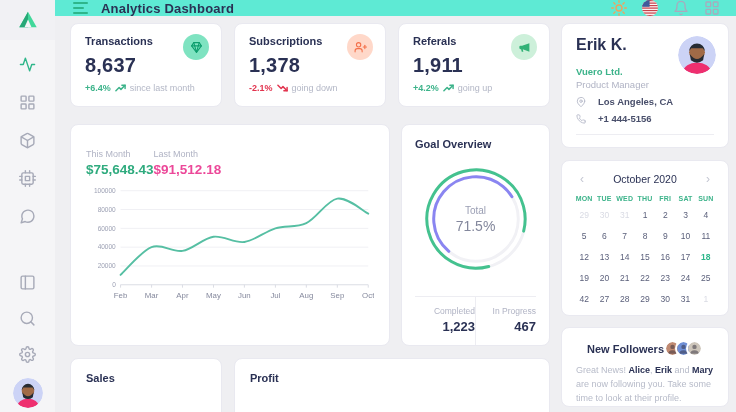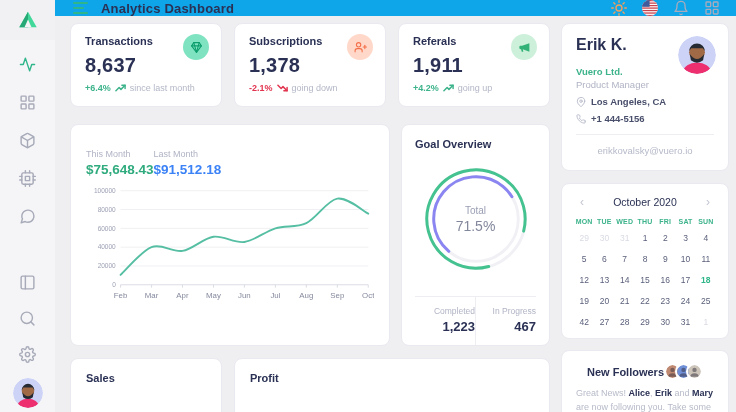--- a/index.html
+++ b/index.html
@@ -12,21 +12,21 @@
   .sidebar{width:55px;background:#f5f5f7;display:flex;flex-direction:column;align-items:center;flex:none}
   .logo-cell{height:40px;width:100%;display:flex;align-items:center;justify-content:center;background:#f1f1f4}
   .side-btn{background:none;border:none;color:#a7aab8;width:36px;height:36px;display:flex;align-items:center;justify-content:center;cursor:pointer}
   .side-btn.active{color:#2eb68a}
   .side-top{display:flex;flex-direction:column;gap:2px;margin-top:6px}
   .side-bottom{margin-top:auto;display:flex;flex-direction:column;gap:0;margin-bottom:4px;align-items:center}
   .side-avatar{width:30px;height:30px;border-radius:50%;overflow:hidden;margin-top:6px;cursor:pointer;border:none;background:none;padding:0}
 
   
   .main{flex:1;display:flex;flex-direction:column}
-  header{height:40px;display:flex;align-items:center;padding:0 16px 0 17px;background:#0ea5e9}
+  header{height:40px;display:flex;align-items:center;padding:0 16px 0 17px;background:#5eead4}
   .menu-btn{background:none;border:none;cursor:pointer;margin-right:12px}
   .page-title{font-size:13px;font-weight:700;color:#2a3154;letter-spacing:.2px}
   .hdr-icons{margin-left:auto;display:flex;align-items:center;gap:15px}
   .hdr-btn{background:none;border:none;cursor:pointer;color:#a8abbd;display:flex}
   .hdr-btn .icon{width:16px;height:16px}
   .hdr-btn.sun{color:#f5a05a}
 
   .content{flex:1;display:flex;gap:11px;padding:7px 7px 0 15px}
   .col-left{width:480px;flex:none}
   .col-right{width:168px;flex:none}
@@ -45,21 +45,21 @@
   .delta-num.up{color:#3cb38a}
   .delta-num.down{color:#e2344f}
 
   
   .charts-row{display:flex;gap:11px;margin-top:17px}
   .revenue-card{width:320px;height:222px;padding:13px 15px}
   .rev-figs{display:flex;margin-top:11px}
   .rev-lbl{font-size:9px;color:#b0b3c4}
   .rev-val{font-size:13.5px;font-weight:700;margin-top:3px}
   .rev-val.this{color:#2fab7e}
-  .rev-val.last{color:#3b82f6}
+  .rev-val.last{color:#ec4899}
   .rev-chart{margin-top:6px}
 
   .goal-card{flex:1;height:222px;padding:13px 13px 0;display:flex;flex-direction:column}
   .donut-wrap{position:relative;width:118px;height:118px;margin:10px auto 0}
   .donut-center{position:absolute;inset:0;display:flex;flex-direction:column;align-items:center;justify-content:center;gap:2px}
   .donut-lbl{font-size:10px;color:#9a9eb3}
   .donut-val{font-size:14px;color:#83879c;font-weight:400}
   .goal-foot{margin-top:auto;border-top:1px solid #ededf2;display:flex}
   .goal-cell{flex:1;text-align:right;padding:9px 0 11px}
   .goal-cell+.goal-cell{border-left:1px solid #ededf2}
@@ -69,21 +69,21 @@
   
   .bottom-row{display:flex;gap:12px;margin-top:12px}
   .sales-card{width:152px;height:70px;padding:13px 15px;flex:none}
   .profit-card{flex:1;height:70px;padding:13px 15px}
 
   
   .profile-card{padding:12px 14px;position:relative}
   .profile-name{font-size:16px;font-weight:700}
   .profile-company{font-size:9.5px;color:#3cb38a;margin-top:12px;font-weight:700}
   .profile-role{font-size:9.5px;color:#b0b3c4;margin-top:2px}
-  .profile-row{display:flex;align-items:center;gap:5px;margin-top:6px;font-size:9.5px;color:#494f6b;font-weight:700}
+  .profile-row{display:flex;align-items:center;gap:12px;margin-top:6px;font-size:9.5px;color:#494f6b;font-weight:700}
   .profile-row .icon{width:10px;height:10px;color:#b7bac9;stroke-width:2.2;flex:none}
   .profile-div{border-top:1px solid #ededf2;margin:10px 0 0}
   .profile-email{text-align:center;font-size:9.5px;color:#b6bac9;padding:10px 0 2px}
   .profile-avatar{position:absolute;top:12px;right:12px;width:38px;height:38px;border-radius:50%;overflow:hidden}
 
   .calendar-card{margin-top:12px;padding:11px 12px 8px}
   .cal-head{display:flex;align-items:center;justify-content:space-between}
   .cal-nav{background:none;border:none;color:#c3c6d2;font-size:12px;cursor:pointer;width:16px}
   .cal-month{font-size:10.5px;font-weight:400;color:#2a3154}
   .cal-grid{display:grid;grid-template-columns:repeat(7,1fr);margin-top:9px;row-gap:5px}
@@ -413,21 +413,20 @@
             </svg>
           <span>Los Angeles, CA</span>
         </div>
         <div class="profile-row">
           <svg class="icon" viewBox="0 0 24 24">
               <path d="M22 16.92v3a2 2 0 0 1-2.18 2 19.79 19.79 0 0 1-8.63-3.07 19.5 19.5 0 0 1-6-6 19.79 19.79 0 0 1-3.07-8.67A2 2 0 0 1 4.11 2h3a2 2 0 0 1 2 1.72c.12.96.37 1.9.72 2.81a2 2 0 0 1-.45 2.11L8.09 9.91a16 16 0 0 0 6 6l1.27-1.27a2 2 0 0 1 2.11-.45c.91.35 1.85.6 2.81.72A2 2 0 0 1 22 16.92z"></path>
             </svg>
           <span>+1 444-5156</span>
         </div>
         <div class="profile-div"></div>
-        <div class="profile-email">erikkovalsky@vuero.io</div>
         <div class="profile-avatar">
           <svg viewBox="0 0 36 36" width="38" height="38">
             <clipPath id="avclip2">
                 <circle cx="18" cy="18" r="18"></circle>
               </clipPath>
             <g clip-path="url(#avclip2)">
               <circle cx="18" cy="18" r="18" fill="#ccd3f6"></circle>
               <ellipse cx="18" cy="34" rx="13" ry="9" fill="#ee2f6f"></ellipse>
               <circle cx="18" cy="15.5" r="7.5" fill="#a06a47"></circle>
               <path d="M10.5 14.5 a7.5 7.5 0 0 1 15 0 l-2 -3 h-11 z" fill="#262b33"></path>

